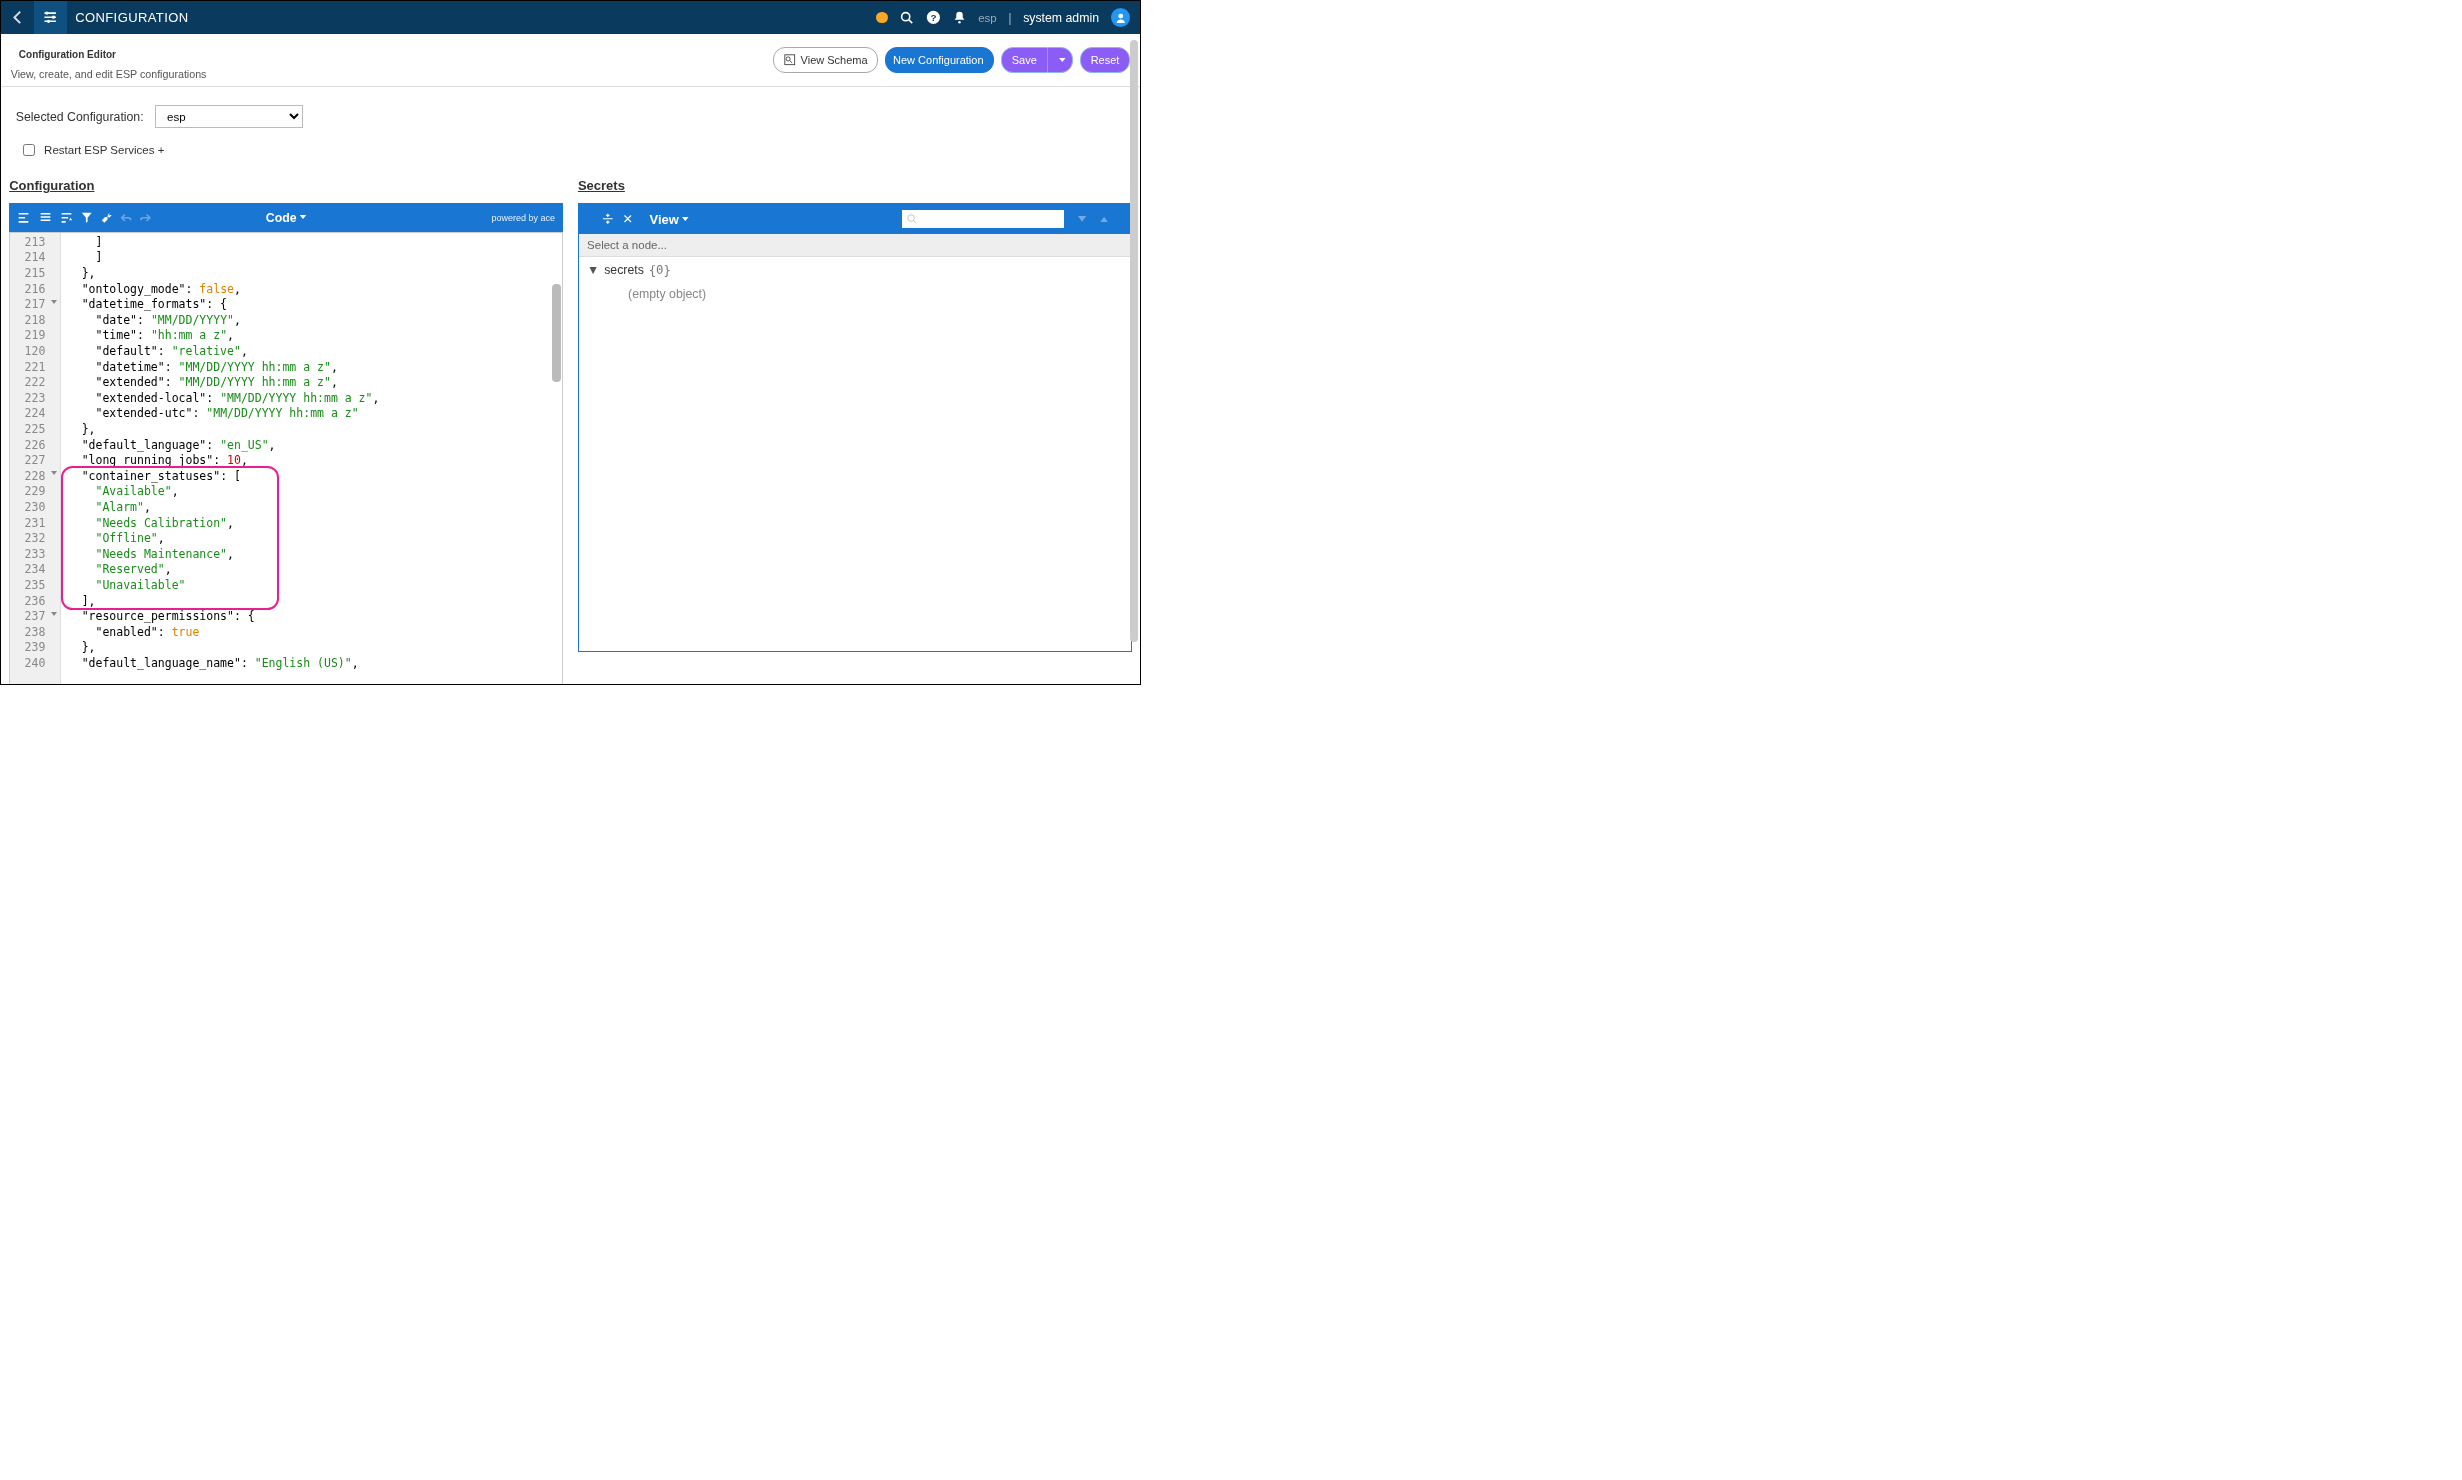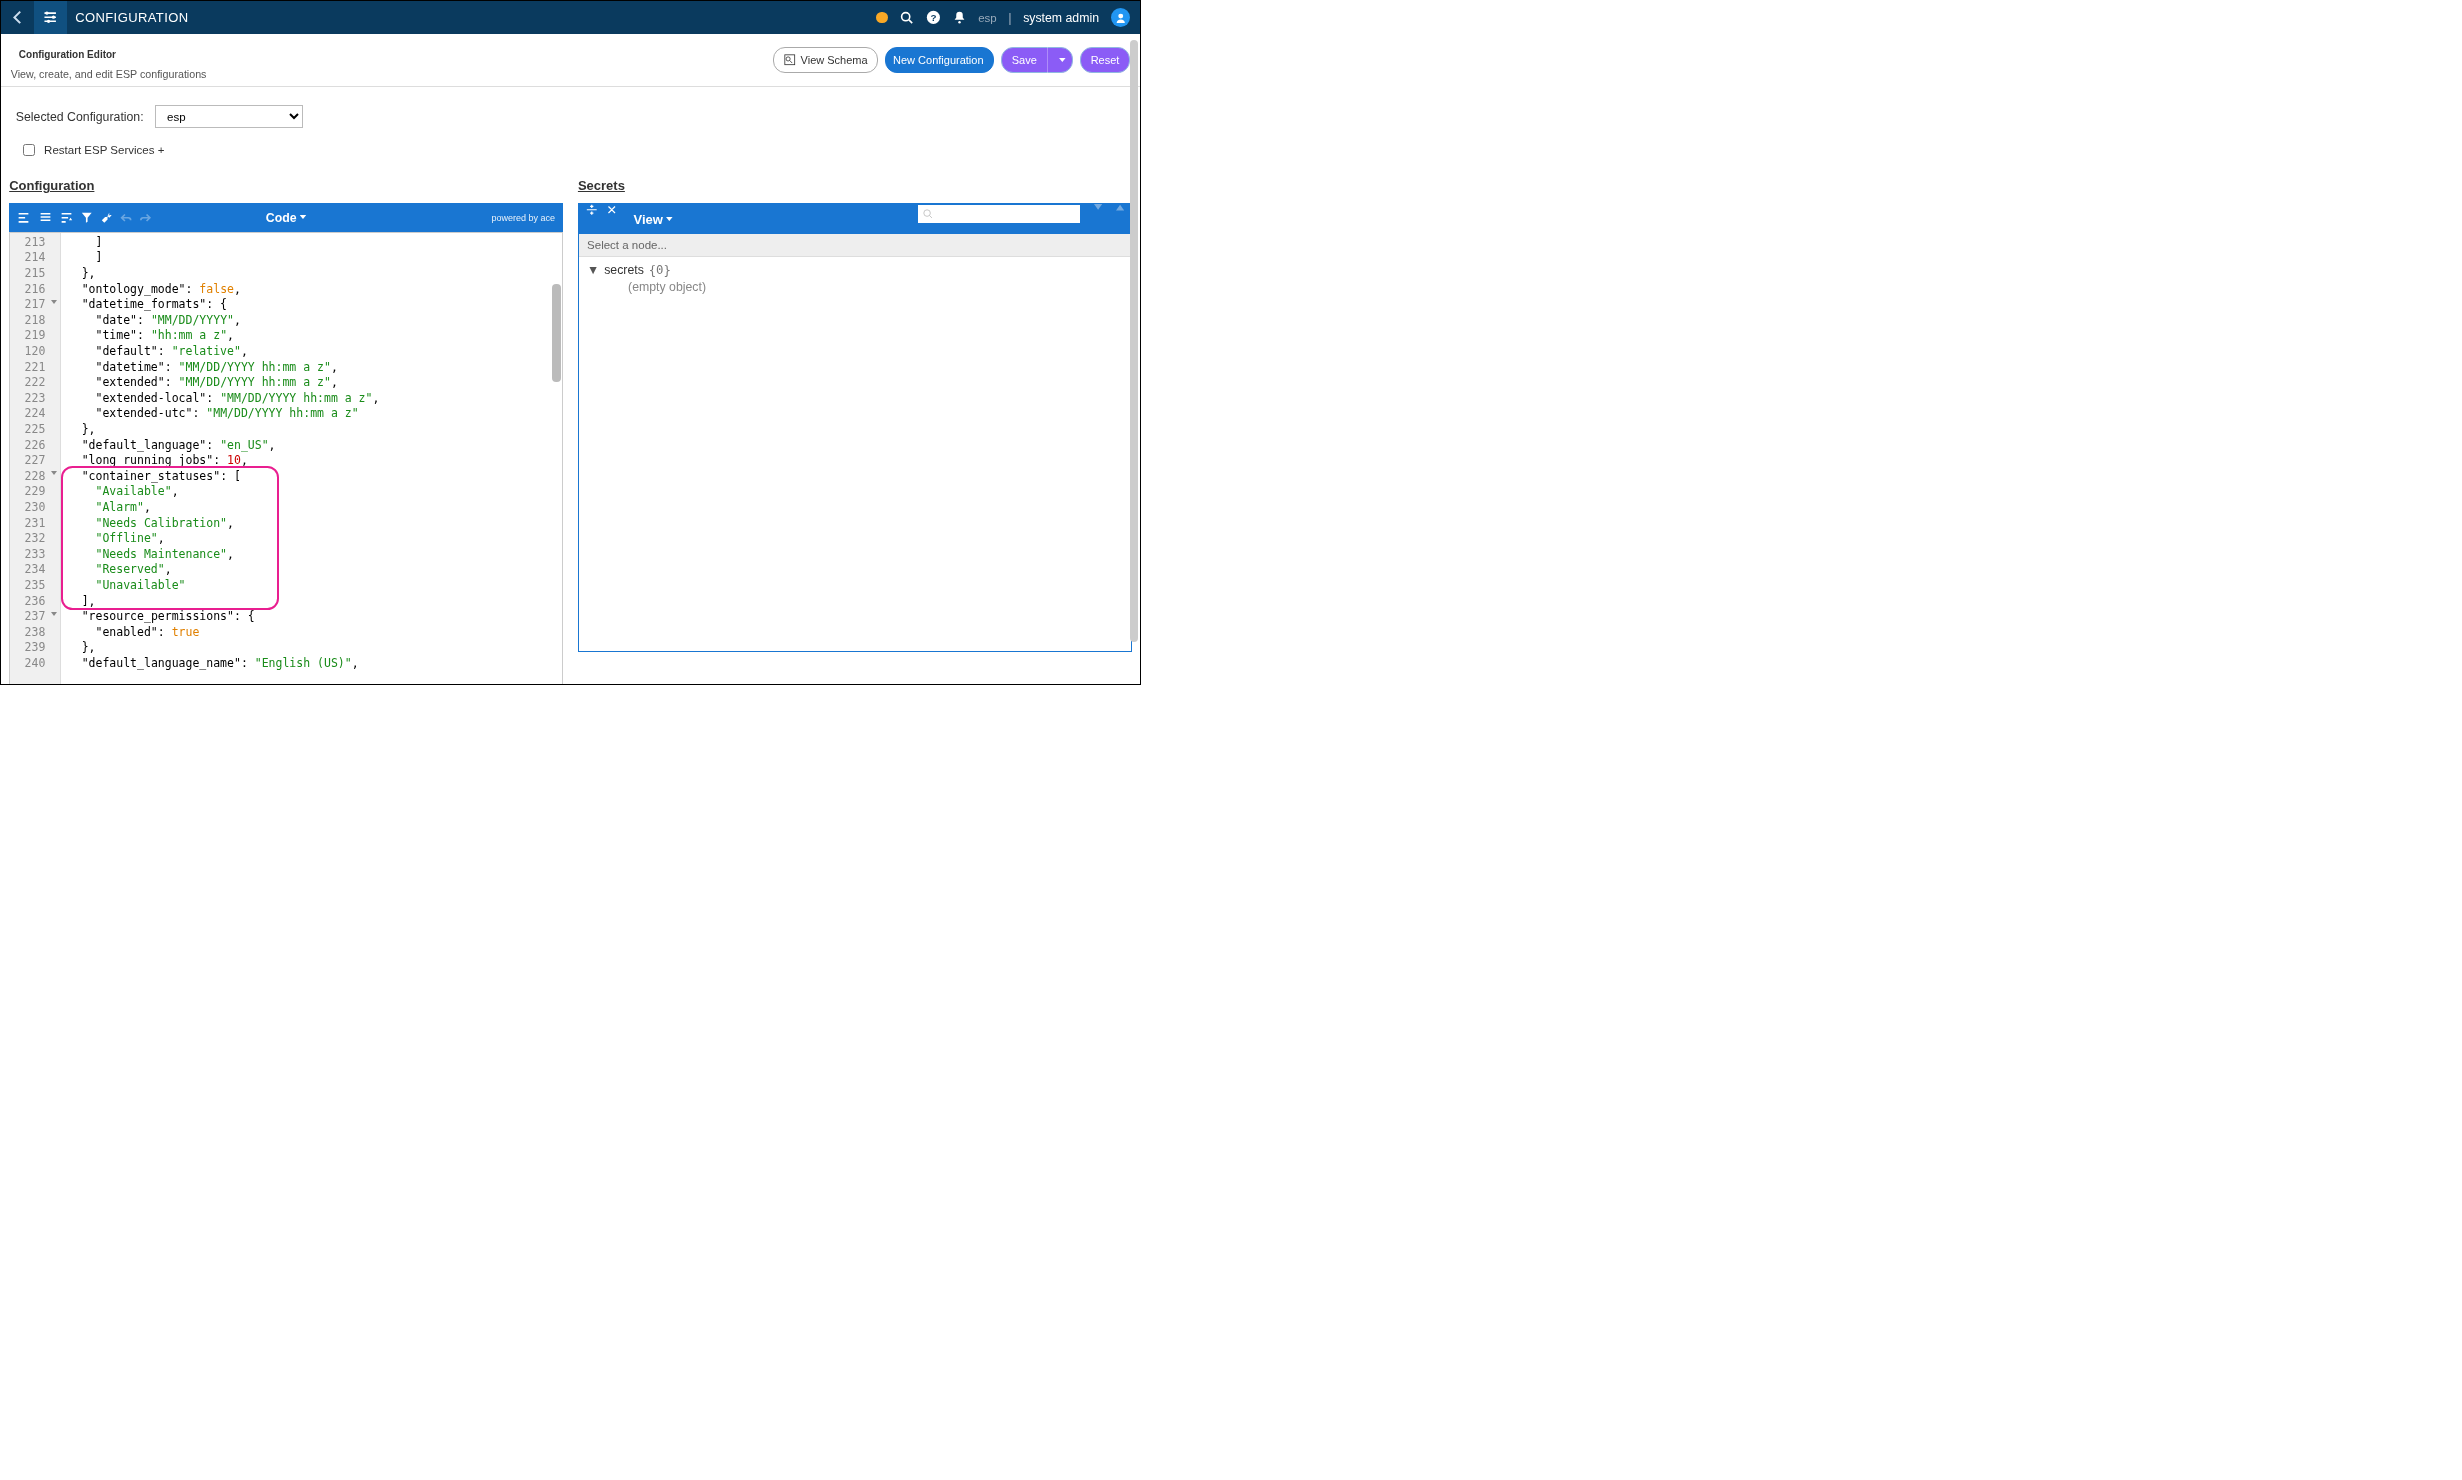--- a/index.html
+++ b/index.html
@@ -65,32 +65,32 @@
   .n { color:#c00; } 
   .b { color:#e08000; } 
   .p { color:#000; } 
   .scrollbar { position:absolute; right:1.6px; top:1.6px; width:8.2px; height:100%; }
   .thumb { position:absolute; right:0; width:8.2px; background:#bbb; border-radius:4.1px; }
   
   
   .annot { position:absolute; border:2.5px solid #e91e90; border-radius:11.5px; pointer-events:none; }
   
   
-  .sec-toolbar { background:#1976d2; height:29.5px; display:flex; color:#fff; padding:0 7px; gap:8.2px; }
+  .sec-toolbar { background:#1976d2; height:29.5px; display:flex; align-items:center; color:#fff; padding:0 23px; gap:8.2px; }
   .sec-toolbar .view { font-weight:700; display:flex; align-items:center; gap:3.3px; margin-left:8.2px;}
   .sec-toolbar .search { margin-left:auto; background:#fff; height:19.7px; width:164px; border:0.8px solid #1976d2; display:flex; align-items:center; padding:0 4.9px; gap:4.9px; }
   .sec-toolbar .navup { margin-left:4.9px; opacity:0.5; }
   .sec-wrap { border:1.6px solid #1976d2; }
   .sec-crumb { background:#eee; padding:4.9px 8.2px; font-size:11.5px; color:#666; border-bottom:0.8px solid #ddd;}
   .sec-body { padding:6.6px 8.2px; font-size:12.3px; height:394px; background:#fff;}
   .sec-body .row1 { display:flex; align-items:center; gap:4.9px; }
   .sec-body .tri { color:#555; }
   .sec-body .key { color:#333; }
   .sec-body .brace { color:#777; font-family:monospace; }
-  .sec-body .empty { color:#888; margin-left:41px; margin-top:3px; }
+  .sec-body .empty { color:#888; margin-left:41px; margin-top:10px; }
   
   
   .pagescroll { position:absolute; right:1.6px; top:39px; bottom:3.3px; width:8.2px; }
   .pagescroll .pthumb { position:absolute; top:0; width:8.2px; height:94%; background:#ccc; border-radius:4.1px; }
   
   svg { display:block; }
 </style>
 </head>
 <body>
 

